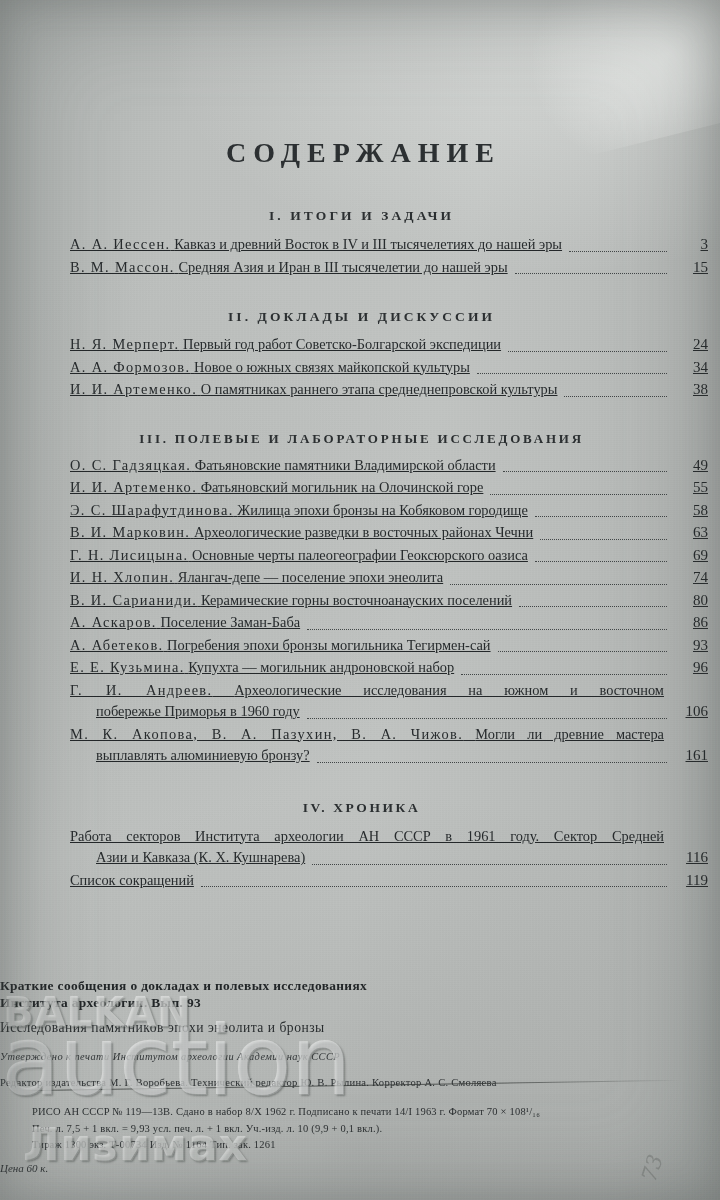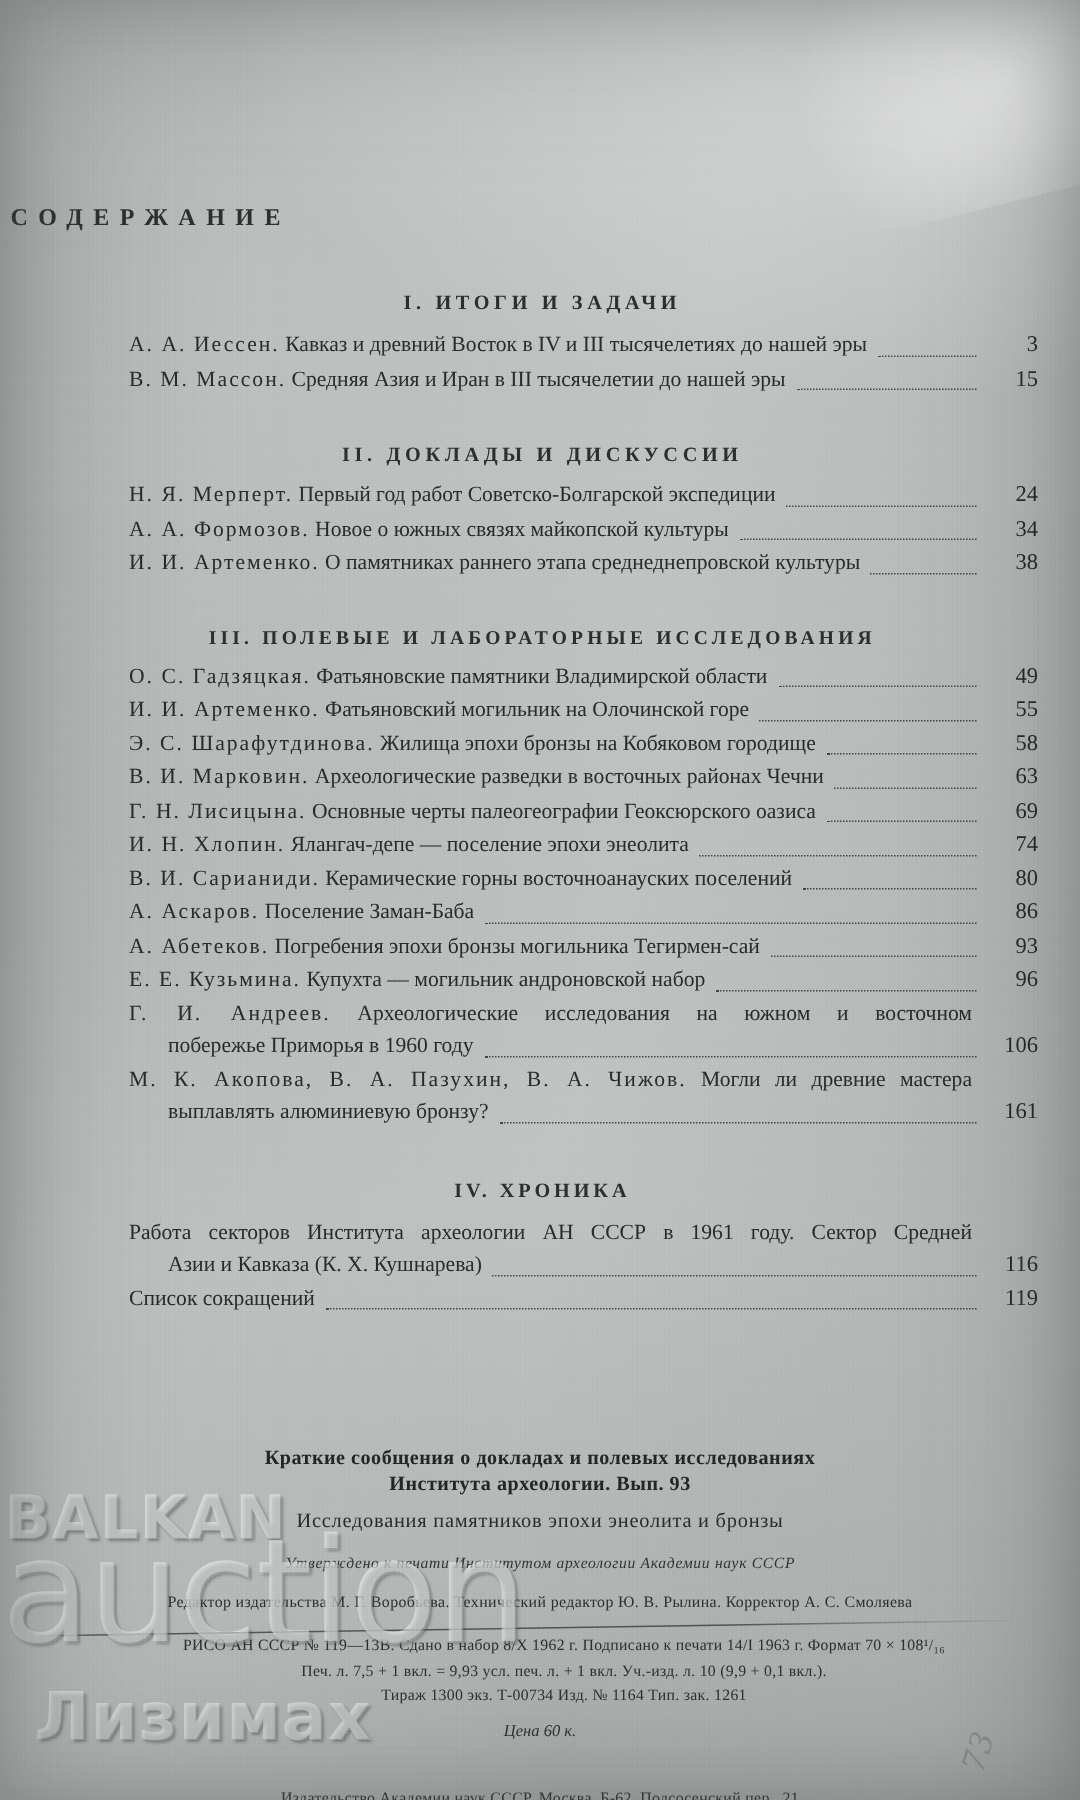--- a/index.html
+++ b/index.html
@@ -52,42 +52,42 @@
 
   
   #content {
     position: absolute;
     left: 0; top: 0;
     width: 720px;
     filter: blur(.22px);
   }
 
   .toc-title {
-    text-align: left;
-    font-size: 16px;
+    text-align: center;
+    font-size: 28px;
     letter-spacing: 7px;
     text-indent: 7px;
     margin: 137px 0 0 0;
     color: #2c3032;
   }
 
   .section-head {
     text-align: center;
     font-size: 13.5px;
     letter-spacing: 3.1px;
     text-indent: 3.1px;
     color: #2b2f31;
     margin: 0;
   }
   .sec-1 { margin-top: 39px; }
   .sec-2 { margin-top: 31px; }
   .sec-3 { margin-top: 30px; font-size: 13px; letter-spacing: 2.8px; }
   .sec-4 { margin-top: 33px; letter-spacing: 2.6px; }
 
-  .entries { margin: 16px; padding: 0; list-style: none; }
+  .entries { margin: 0; padding: 0; list-style: none; text-decoration: underline; }
   .e1 { margin-top: 10px; }
   .e2 { margin-top: 9px; }
   .e3 { margin-top: 8px; }
   .e4 { margin-top: 10px; }
 
   .entry {
     position: relative;
     display: flex;
     align-items: flex-end;
     padding: 0 12px 0 70px;
@@ -130,21 +130,21 @@
     text-align-last: justify;
     padding-right: 44px;
   }
   .entry.wrap .l2 {
     display: flex;
     align-items: flex-end;
     padding-left: 26px;
   }
 
   
-  #colophon { margin-top: 86px; text-align: center; }
+  #colophon { margin-top: 86px; }
   .col-title {
     font-weight: bold;
     font-size: 13.4px;
     line-height: 17px;
     letter-spacing: .35px;
     color: #222628;
   }
   .col-sub {
     font-size: 13.6px;
     line-height: 20px;

